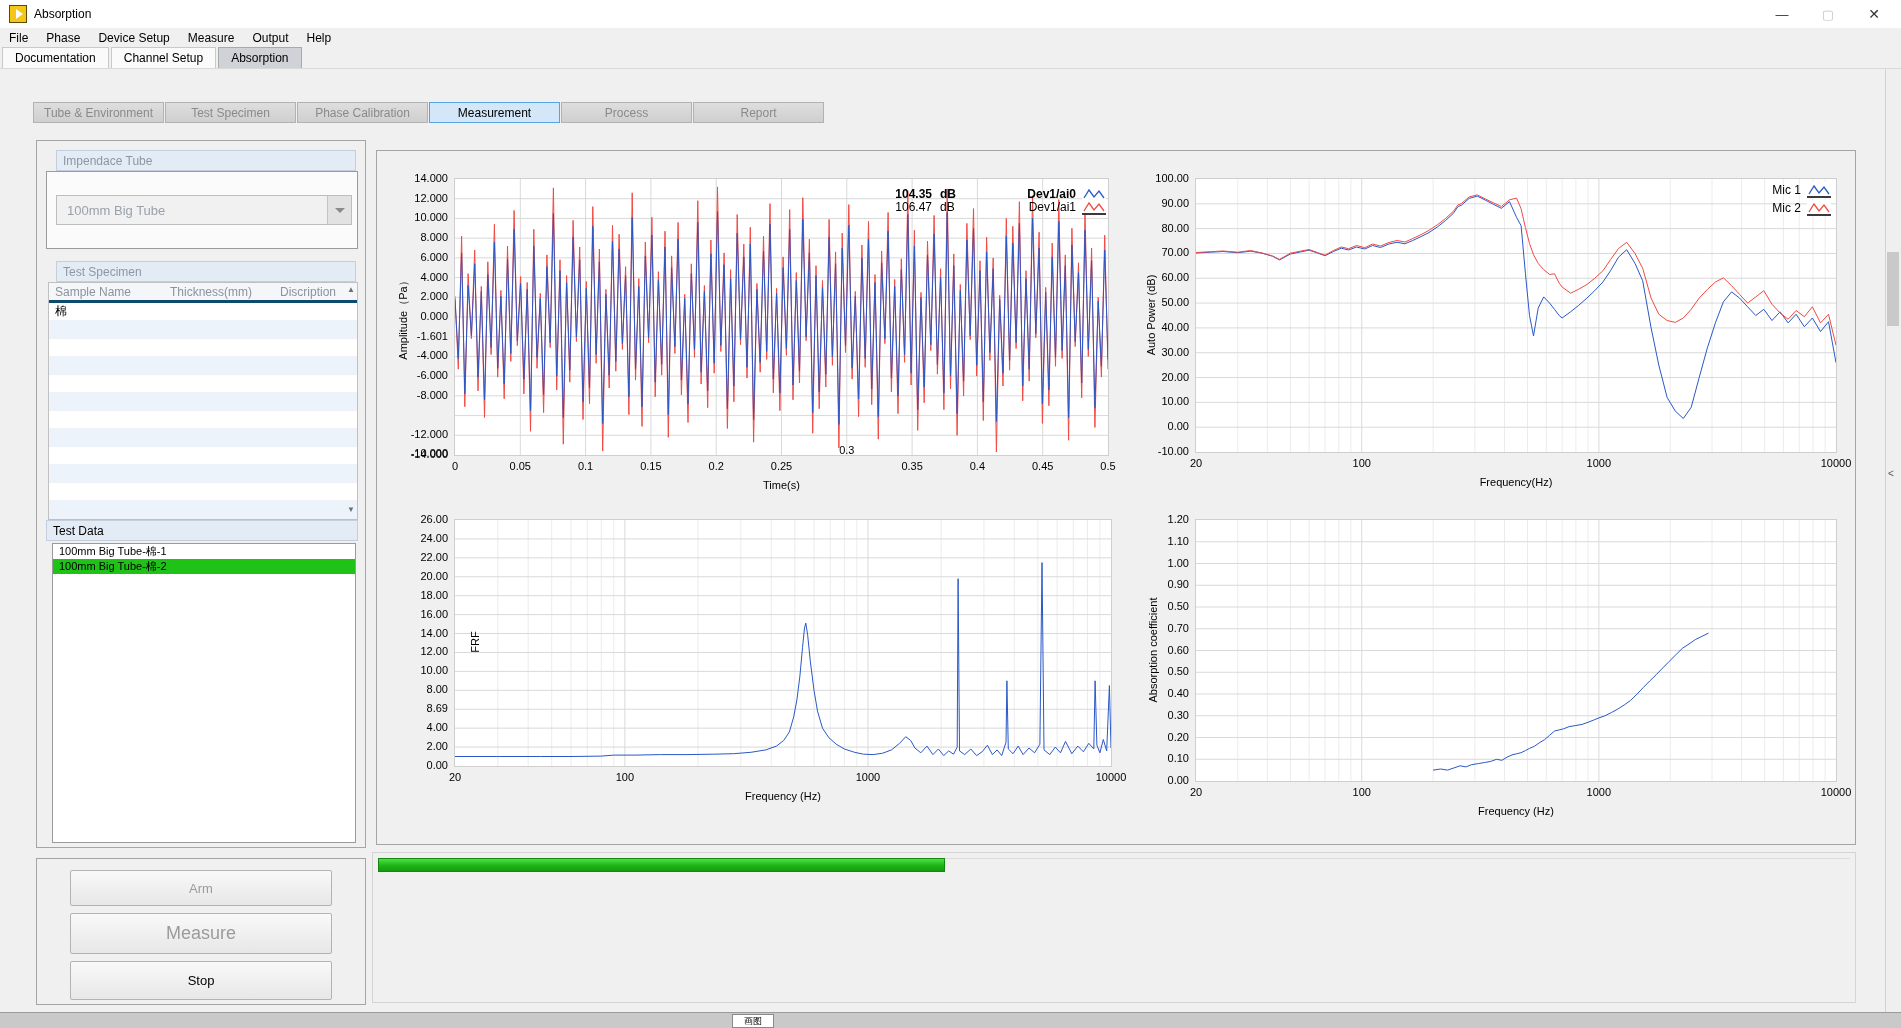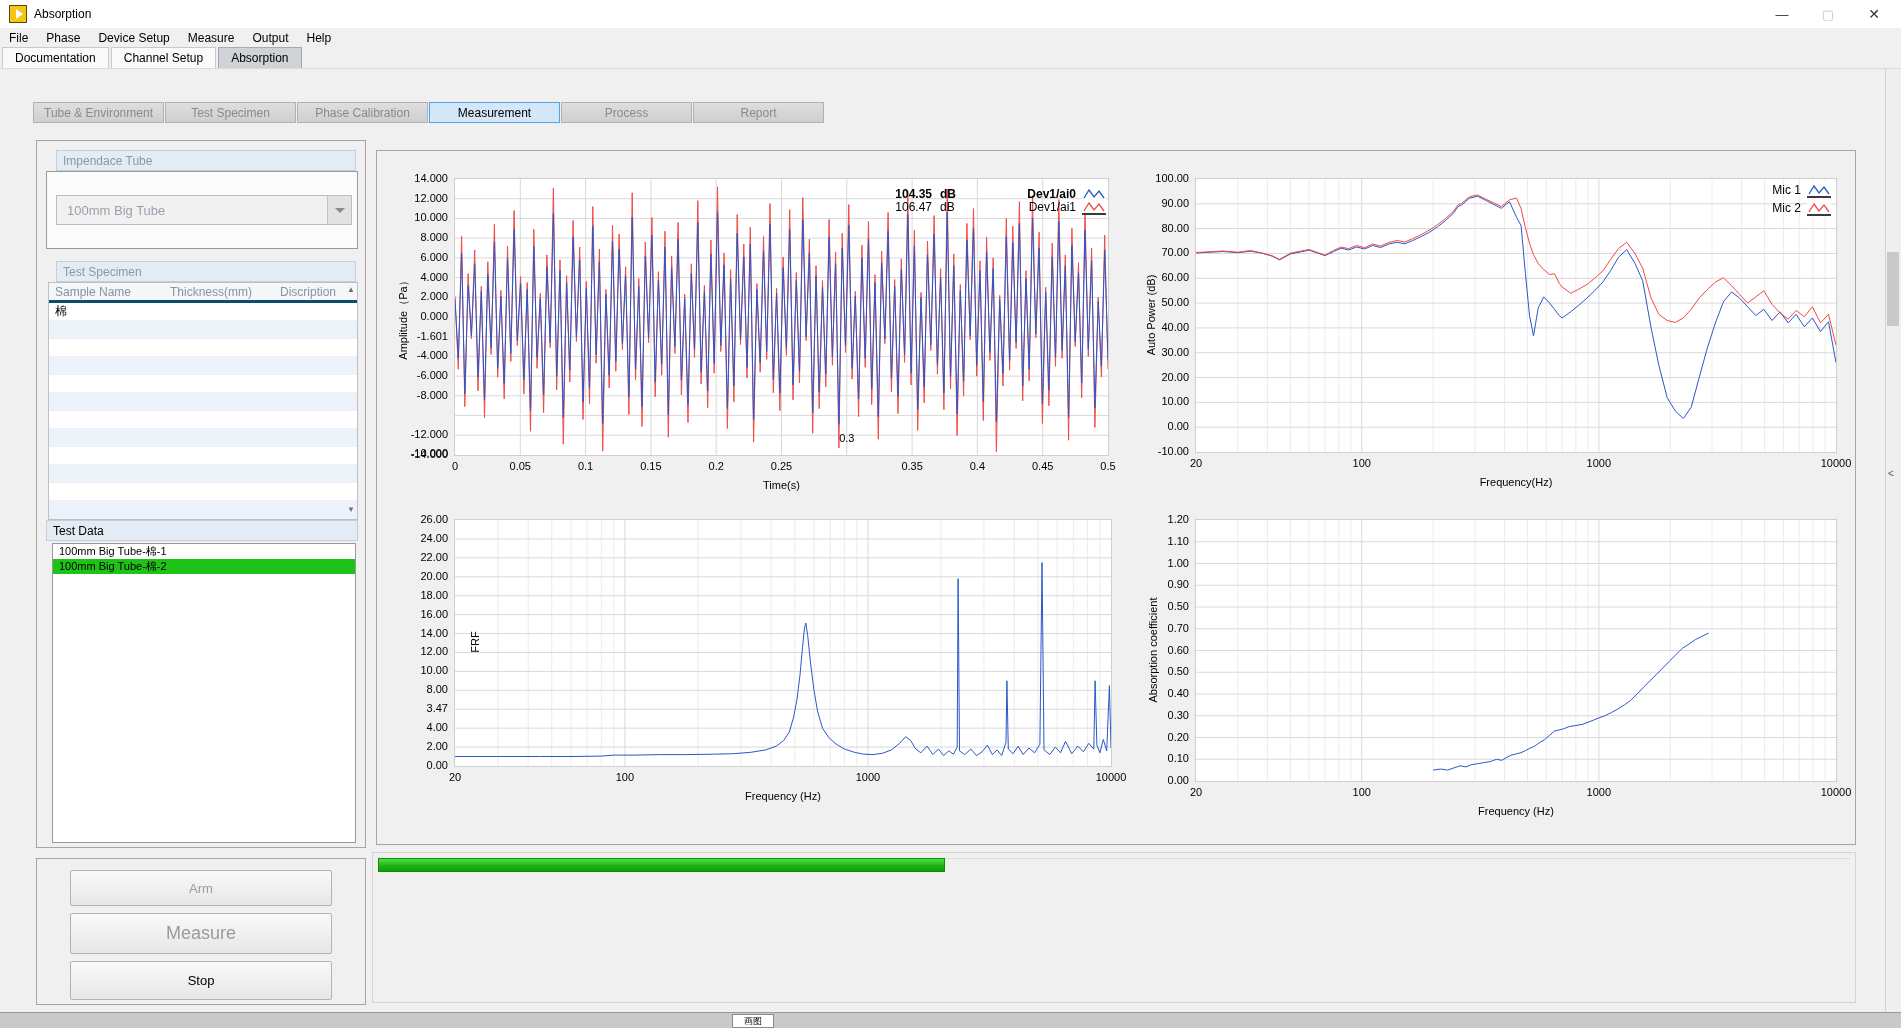--- a/index.html
+++ b/index.html
@@ -275,21 +275,21 @@
     <div class="tick" style="left: 380px; top: 388.857px; width: 68px; text-align: right;">-8.000</div>
     <div class="tick" style="left: 380px; top: 408.571px; width: 68px; text-align: right; margin-top: 38px;">-10.000</div>
     <div class="tick" style="left: 380px; top: 428.286px; width: 68px; text-align: right;">-12.000</div>
     <div class="tick" style="left: 380px; top: 448px; width: 68px; text-align: right;">-14.000</div>
     <div class="tick" style="left: 425px; top: 460px; width: 60px; text-align: center;">0</div>
     <div class="tick" style="left: 490.3px; top: 460px; width: 60px; text-align: center;">0.05</div>
     <div class="tick" style="left: 555.6px; top: 460px; width: 60px; text-align: center;">0.1</div>
     <div class="tick" style="left: 620.9px; top: 460px; width: 60px; text-align: center;">0.15</div>
     <div class="tick" style="left: 686.2px; top: 460px; width: 60px; text-align: center;">0.2</div>
     <div class="tick" style="left: 751.5px; top: 460px; width: 60px; text-align: center;">0.25</div>
-    <div class="tick" style="left: 816.8px; top: 432px; width: 60px; text-align: center;">0.3</div>
+    <div class="tick" style="left: 816.8px; top: 444px; width: 60px; text-align: center;">0.3</div>
     <div class="tick" style="left: 882.1px; top: 460px; width: 60px; text-align: center;">0.35</div>
     <div class="tick" style="left: 947.4px; top: 460px; width: 60px; text-align: center;">0.4</div>
     <div class="tick" style="left: 1012.7px; top: 460px; width: 60px; text-align: center;">0.45</div>
     <div class="tick" style="left: 1078px; top: 460px; width: 60px; text-align: center;">0.5</div>
     <div class="tick" style="left: 701.5px; top: 479px; width: 160px; text-align: center;">Time(s)</div>
     <div class="ylabel" style="left: 328px; top: 310px; width: 150px; text-align: center;">Amplitude（Pa）</div>
     <div class="ovl-row" style="left: 880px; top: 186px; width: 226px; font-weight: bold;">
       <span style="width:52px;text-align:right">104.35</span>
       <span style="margin-left:8px">dB</span>
       <span style="flex:1;text-align:right">Dev1/ai0</span>
@@ -417,21 +417,21 @@
     <div class="tick" style="left: 380px; top: 513px; width: 68px; text-align: right;">26.00</div>
     <div class="tick" style="left: 380px; top: 531.923px; width: 68px; text-align: right;">24.00</div>
     <div class="tick" style="left: 380px; top: 550.846px; width: 68px; text-align: right;">22.00</div>
     <div class="tick" style="left: 380px; top: 569.769px; width: 68px; text-align: right;">20.00</div>
     <div class="tick" style="left: 380px; top: 588.692px; width: 68px; text-align: right;">18.00</div>
     <div class="tick" style="left: 380px; top: 607.615px; width: 68px; text-align: right;">16.00</div>
     <div class="tick" style="left: 380px; top: 626.538px; width: 68px; text-align: right;">14.00</div>
     <div class="tick" style="left: 380px; top: 645.462px; width: 68px; text-align: right;">12.00</div>
     <div class="tick" style="left: 380px; top: 664.385px; width: 68px; text-align: right;">10.00</div>
     <div class="tick" style="left: 380px; top: 683.308px; width: 68px; text-align: right;">8.00</div>
-    <div class="tick" style="left: 380px; top: 702.231px; width: 68px; text-align: right;">3.47</div>
+    <div class="tick" style="left: 380px; top: 702.231px; width: 68px; text-align: right;">8.69</div>
     <div class="tick" style="left: 380px; top: 721.154px; width: 68px; text-align: right;">4.00</div>
     <div class="tick" style="left: 380px; top: 740.077px; width: 68px; text-align: right;">2.00</div>
     <div class="tick" style="left: 380px; top: 759px; width: 68px; text-align: right;">0.00</div>
     <div class="tick" style="left: 425px; top: 771px; width: 60px; text-align: center;">20</div>
     <div class="tick" style="left: 594.889px; top: 771px; width: 60px; text-align: center;">100</div>
     <div class="tick" style="left: 837.944px; top: 771px; width: 60px; text-align: center;">1000</div>
     <div class="tick" style="left: 1081px; top: 771px; width: 60px; text-align: center;">10000</div>
     <div class="tick" style="left: 703px; top: 790px; width: 160px; text-align: center;">Frequency (Hz)</div>
     <div class="ylabel" style="left: 400px; top: 636px; width: 150px; text-align: center;">FRF</div>
     <div class="plot" style="left: 1196px; top: 520px; width: 640px; height: 261px;"><svg width="640" height="261">

